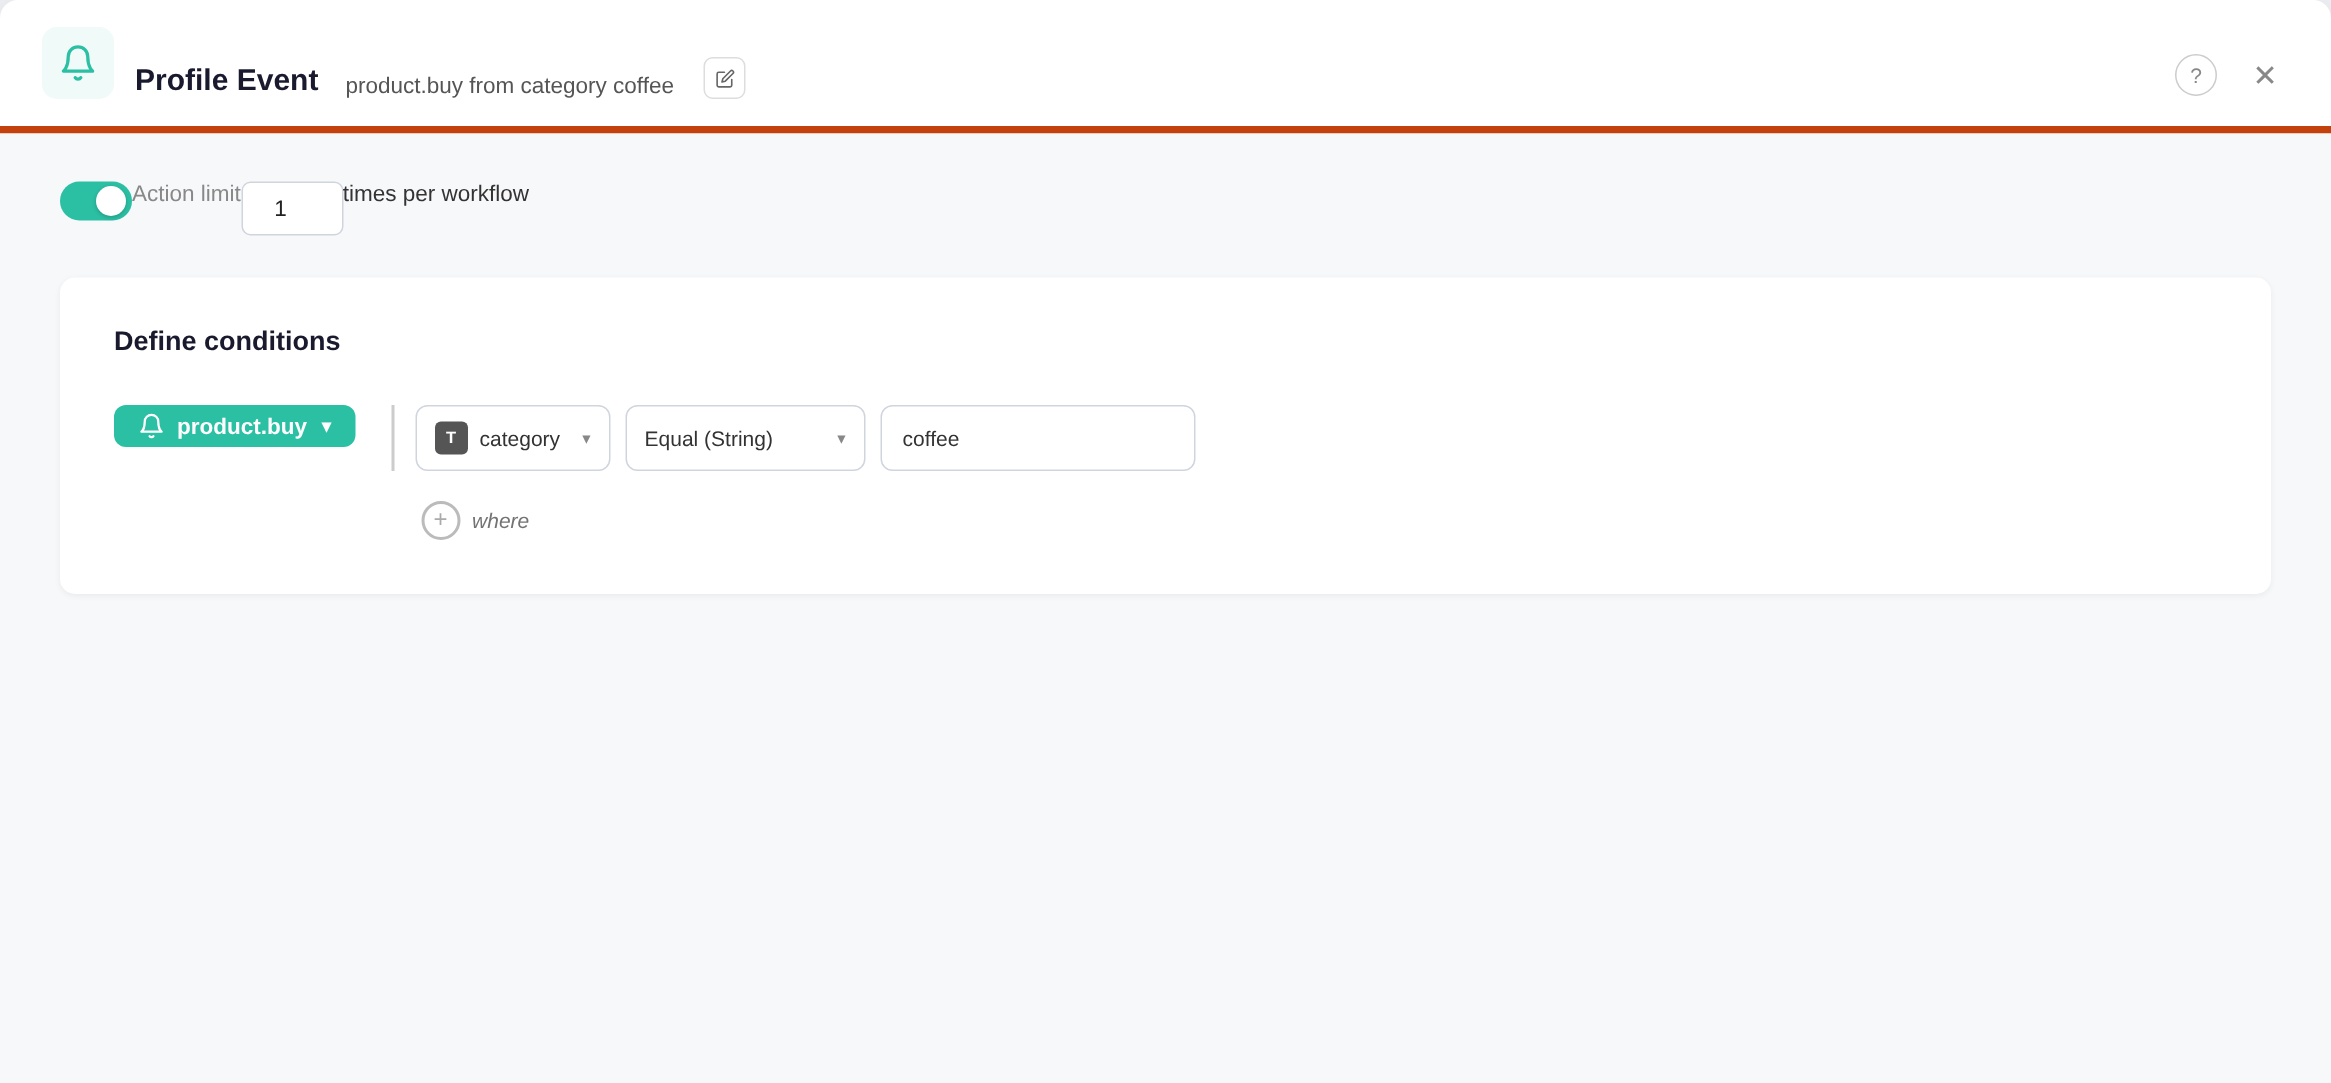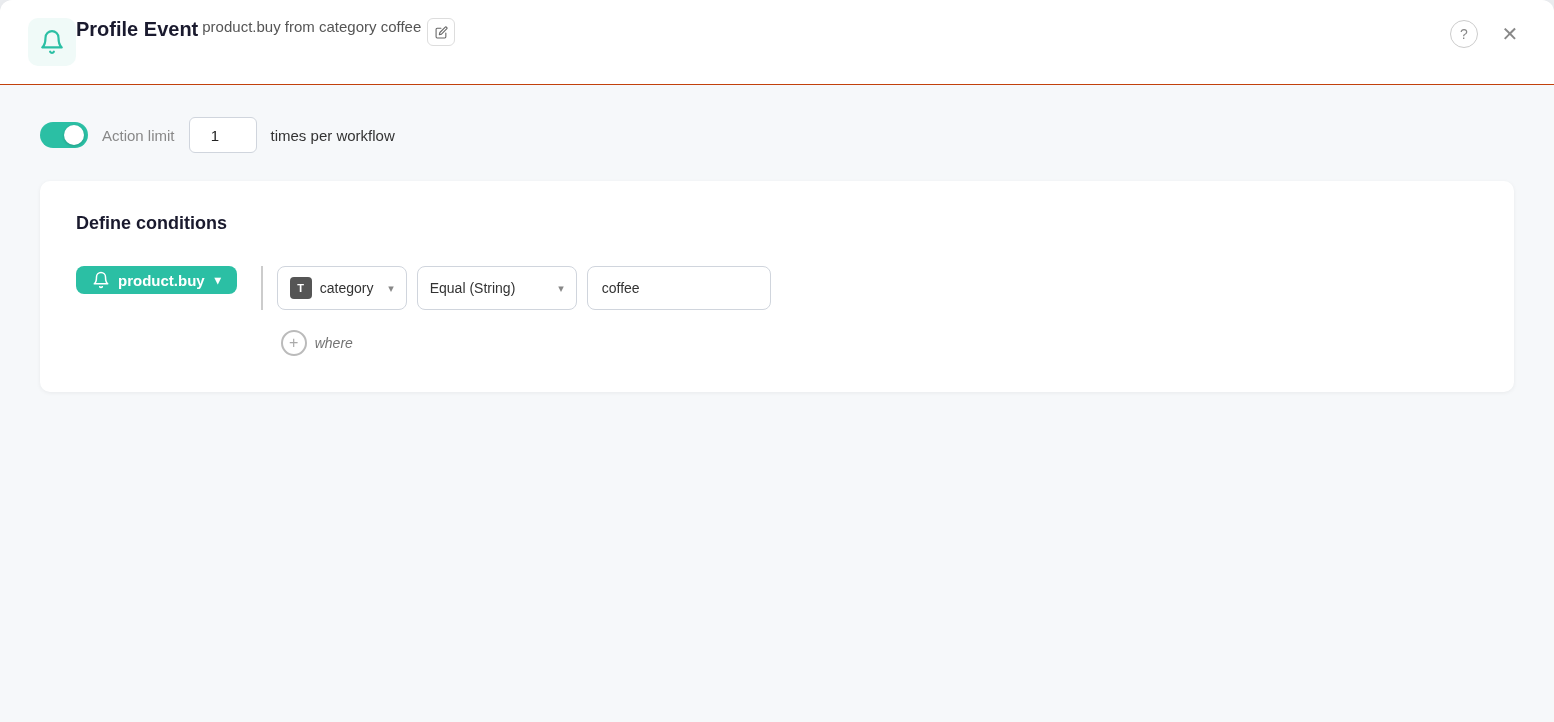--- a/index.html
+++ b/index.html
@@ -17,23 +17,24 @@
       width: 1554px;
       min-height: 722px;
       position: relative;
       display: flex;
       flex-direction: column;
       box-shadow: 0 4px 32px rgba(0,0,0,0.12);
     }
     
     .modal-header {
       display: flex;
-      align-items: flex-start;
+      align-items: flex-end;
       padding: 18px 28px;
-      border-bottom: 1px solid #c2410c;
+      border-bottom: 5px solid #c2410c;
+      gap: 14px;
     }
     .header-icon-wrap {
       width: 48px;
       height: 48px;
       background: #f0faf8;
       border-radius: 10px;
       display: flex;
       align-items: center;
       justify-content: center;
       flex-shrink: 0;
@@ -91,22 +92,20 @@
     
     .modal-body {
       flex: 1;
       padding: 32px 40px 24px 40px;
       background: #f6f8fa;
     }
 
     
     .action-limit-row {
       display: flex;
-      align-items: center;
-      gap: 14px;
       margin-bottom: 28px;
     }
     
     .toggle {
       width: 48px;
       height: 26px;
       background: #2bbfa4;
       border-radius: 13px;
       position: relative;
       cursor: pointer;
@@ -241,21 +240,21 @@
 
     
     .value-input {
       height: 44px;
       border: 1px solid #d0d5dd;
       border-radius: 8px;
       font-size: 14px;
       color: #333;
       padding: 0 14px;
       outline: none;
-      width: 184px;
+      width: 210px;
     }
 
     
     .where-row {
       display: flex;
       align-items: center;
       gap: 8px;
       margin-top: 20px;
       margin-left: 4px;
     }

